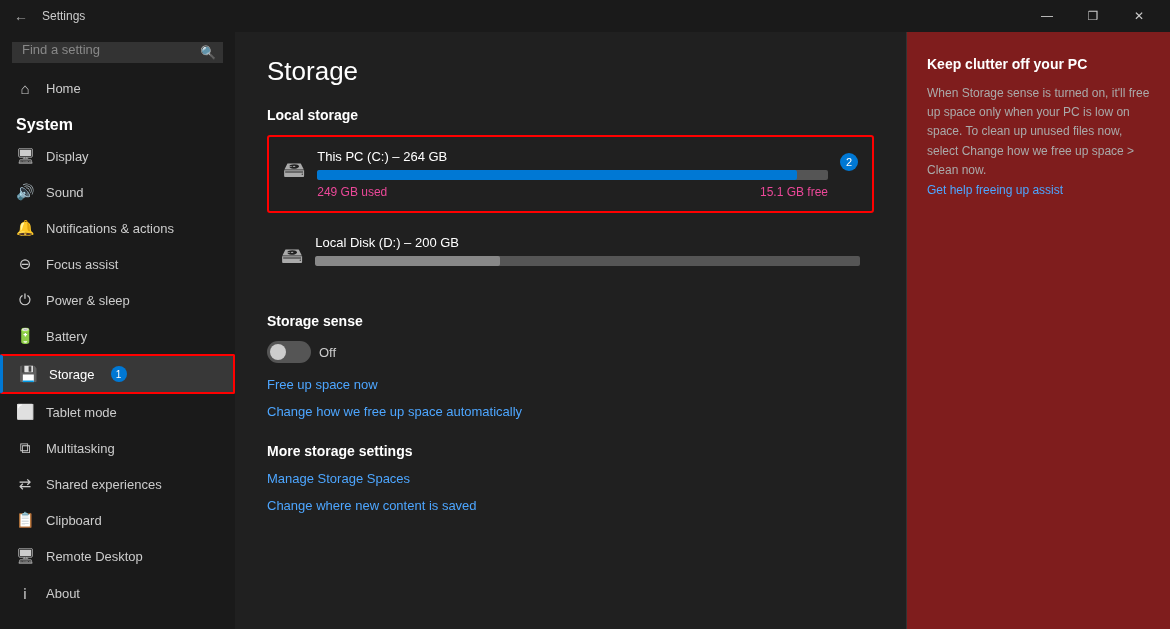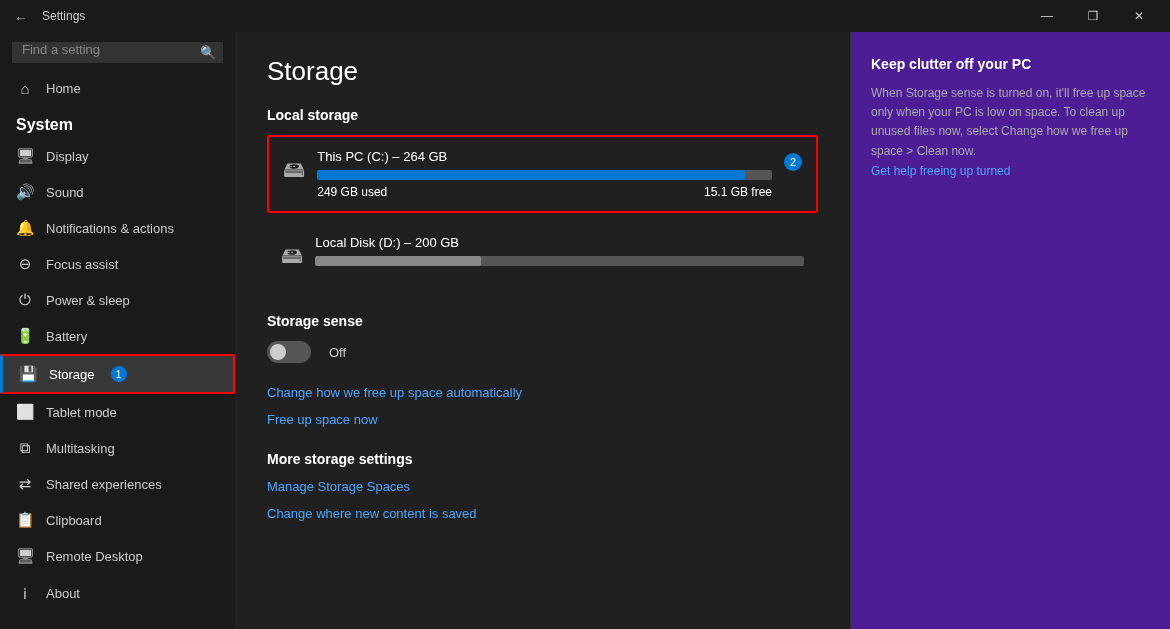--- a/index.html
+++ b/index.html
@@ -187,40 +187,40 @@
     }
     .progress-bar-inner {
       height: 100%;
       background: #0078d4;
       border-radius: 2px;
     }
     .drive-stats {
       display: flex;
       justify-content: space-between;
       font-size: 12px;
-      color: #ffffff;
+      color: #ec4899;
     }
     .info-badge {
       background: #0078d4;
       color: #fff;
       border-radius: 50%;
       width: 18px;
       height: 18px;
       font-size: 11px;
       display: flex;
       align-items: center;
       justify-content: center;
       flex-shrink: 0;
       margin-top: 4px;
     }
 
     
     .storage-sense-section { margin-top: 24px; }
     .storage-sense-desc { font-size: 13px; color: #ccc; margin-bottom: 14px; line-height: 1.5; max-width: 500px; }
-    .toggle-row { display: flex; align-items: center; gap: 18px; margin-bottom: 22px; }
+    .toggle-row { display: flex; align-items: center; gap: 8px; margin-bottom: 14px; }
     .toggle {
       width: 44px;
       height: 22px;
       background: #555;
       border-radius: 11px;
       position: relative;
       cursor: pointer;
     }
     .toggle::after {
       content: '';
@@ -234,22 +234,22 @@
       transition: left 0.2s;
     }
     .toggle-label { font-size: 13px; color: #ccc; }
     .link-text { color: #4da6ff; font-size: 13px; cursor: pointer; margin-bottom: 12px; display: block; }
 
     
     .more-settings-section { margin-top: 24px; }
 
     
     .right-panel {
-      width: 320px;
-      background: #4c1d95;
+      width: 264px;
+      background: #7f1d1d;
       padding: 24px 20px;
       border-left: 1px solid #333;
       flex-shrink: 0;
     }
     .panel-title { font-size: 14px; font-weight: 600; color: #fff; margin-bottom: 12px; }
     .panel-desc { font-size: 12px; color: #aaa; line-height: 1.6; margin-bottom: 0; }
     .panel-link { color: #4da6ff; font-size: 12px; cursor: pointer; }
   </style>
 </head>
 <body>
@@ -365,30 +365,30 @@
         </div>
       </div>
     </div>
 
     <div class="storage-sense-section">
       <div class="section-title">Storage sense</div>
       <div class="toggle-row">
         <div class="toggle"></div>
         <span class="toggle-label">Off</span>
       </div>
+      <a class="link-text">Free up space now</a>
       <a class="link-text">Change how we free up space automatically</a>
-      <a class="link-text">Free up space now</a>
     </div>
 
     <div class="more-settings-section">
       <div class="section-title">More storage settings</div>
       <a class="link-text">Manage Storage Spaces</a>
       <a class="link-text">Change where new content is saved</a>
     </div>
   </div>
 
   <div class="right-panel">
     <div class="panel-title">Keep clutter off your PC</div>
     <p class="panel-desc">When Storage sense is turned on, it'll free up space only when your PC is low on space. To clean up unused files now, select Change how we free up space &gt; Clean now.</p>
-    <a class="panel-link">Get help freeing up turned</a>
+    <a class="panel-link">Get help freeing up assist</a>
   </div>
 
 </div>
 
 </body></html>

